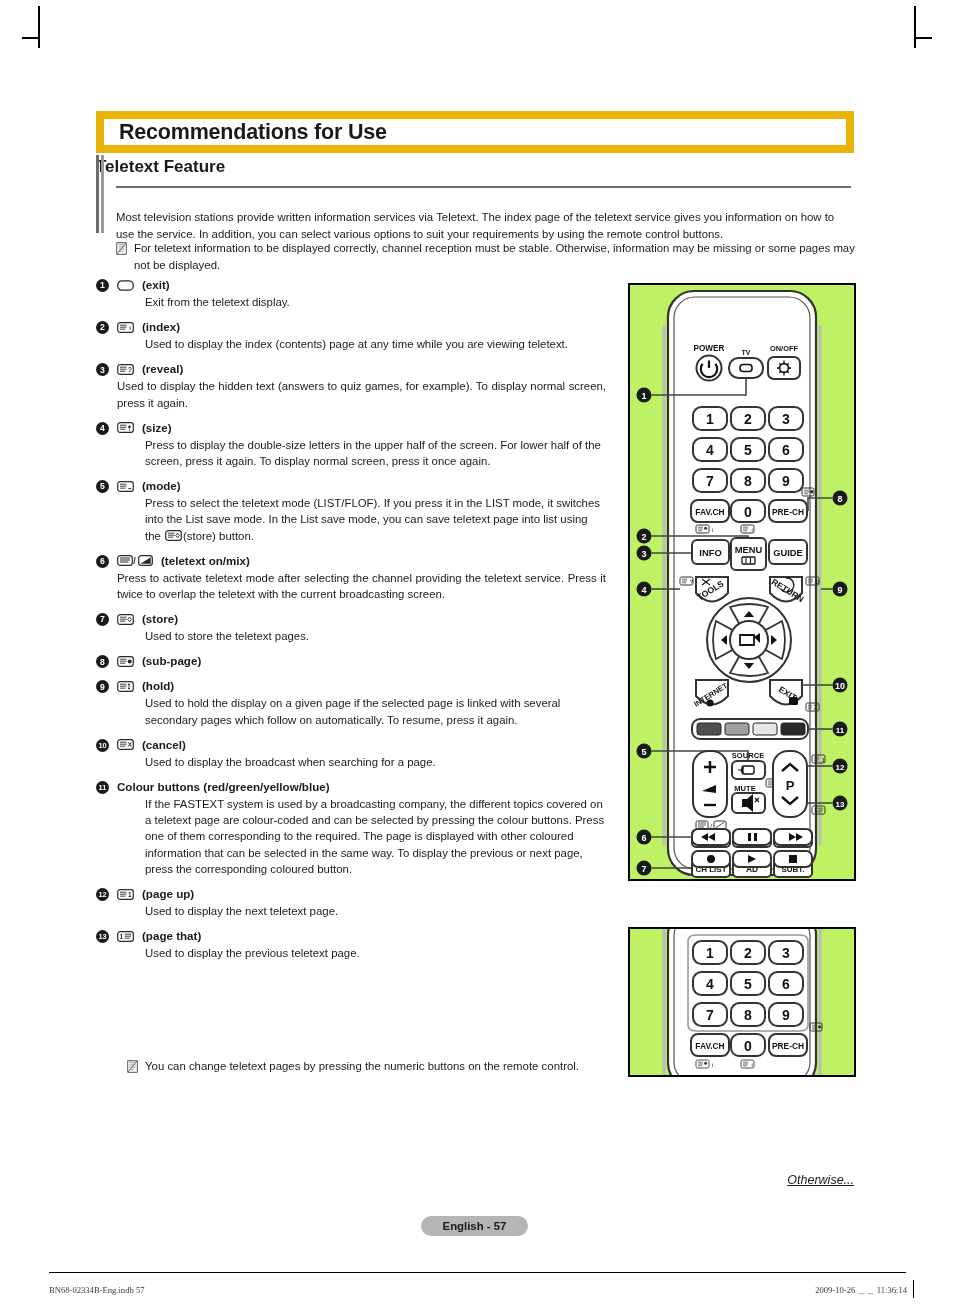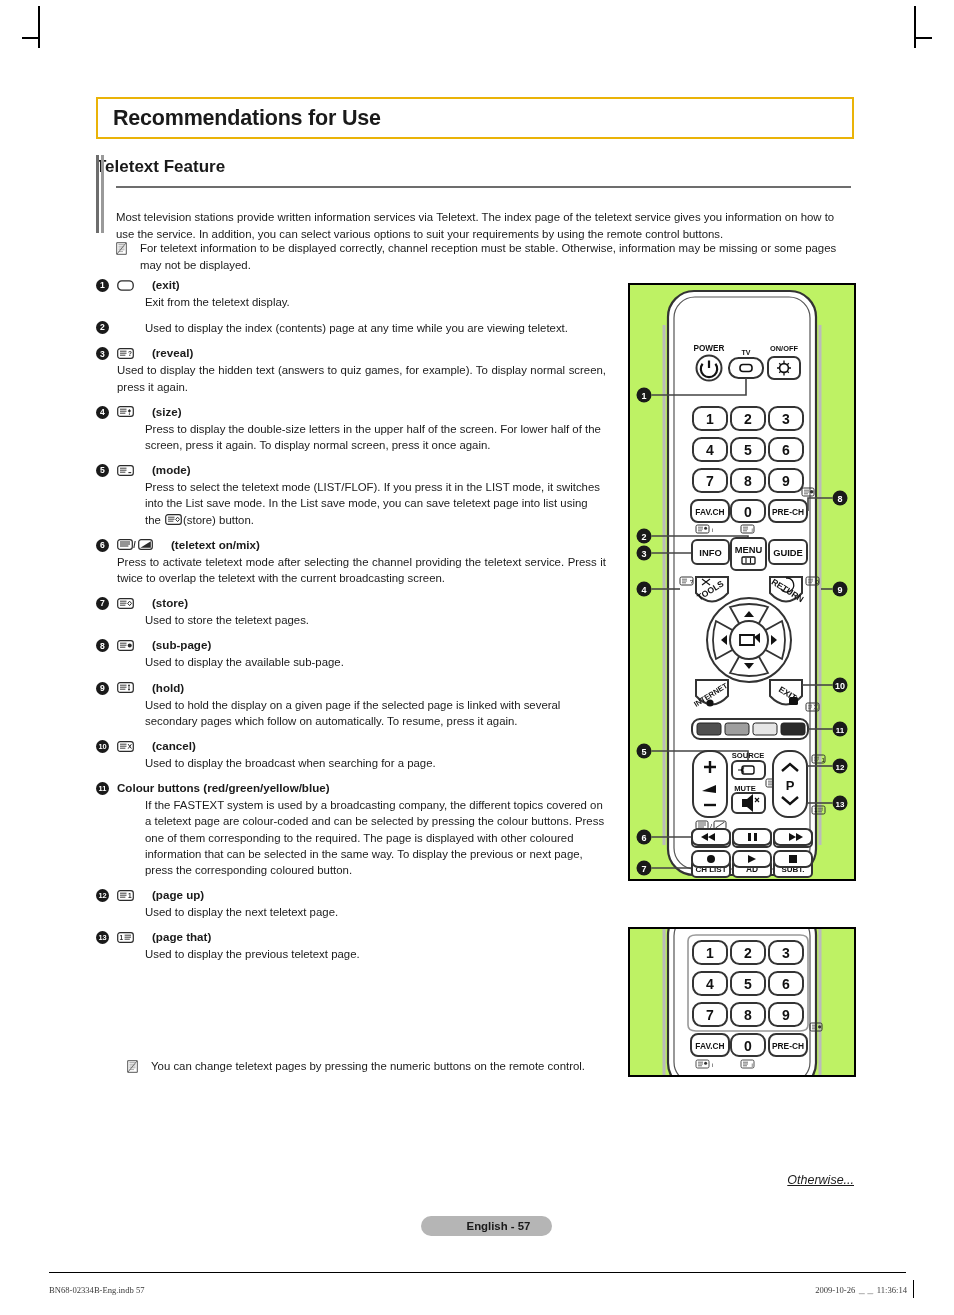--- a/index.html
+++ b/index.html
@@ -11,22 +11,22 @@
   
   .crop{position:absolute;background:#000;}
   .crop.v{width:2px;height:42px;}
   .crop.h{width:16px;height:2px;}
 
   
   .page{position:absolute;left:96px;top:0;width:762px;height:1315px;}
 
   
   .title-box{
-    position:absolute;left:0;top:97px;width:758px;height:42px;
-    border:2px solid #eab308;box-sizing:border-box;
+    position:absolute;left:0;top:111px;width:758px;height:42px;
+    border:8px solid #eab308;box-sizing:border-box;
     display:flex;align-items:center;
   }
   .title-box h1{
     margin:0;padding-left:15px;font-size:21.5px;font-weight:bold;
     letter-spacing:-0.2px;color:#1a1a1a;
   }
 
   
   .section{position:absolute;left:0;top:155px;width:758px;}
   .sec-bars{position:absolute;left:0;top:0;width:9px;height:78px;}
@@ -40,39 +40,39 @@
   .sec-rule{margin-left:20px;margin-top:7px;height:2px;background:#6d6d6d;width:735px;}
 
   
   .intro{
     position:absolute;left:20px;top:198px;width:738px;
     font-size:11.4px;line-height:16.5px;color:#1a1a1a;
   }
 
   
   .note{
-    position:absolute;display:flex;gap:13px;
+    position:absolute;display:flex;gap:7px;
     font-size:11.4px;line-height:16.5px;width:740px;
   }
   .note-ico{flex:0 0 auto;width:11px;height:13px;margin-top:2px;}
   .note-txt{flex:1 1 auto;}
 
   
   .items{position:absolute;left:0;top:277px;width:510px;}
   .item{display:flex;margin-bottom:9px;}
   .num{
     flex:0 0 auto;width:13px;height:13px;border-radius:50%;
     background:#1a1a1a;color:#fff;font-size:8.6px;font-weight:bold;
     display:flex;align-items:center;justify-content:center;
     margin-top:2px;line-height:1;
   }
   .num.wide{font-size:7.4px;}
   .item-body{flex:1 1 auto;padding-left:8px;}
   .item-head{
-    display:flex;align-items:center;gap:18px;
+    display:flex;align-items:center;gap:8px;
     font-size:11.6px;font-weight:bold;color:#1a1a1a;line-height:16px;
   }
   .item-desc{
     font-size:11.4px;line-height:16.2px;color:#1a1a1a;margin-top:1px;
     text-align:justify;
   }
   .item-desc.nj{text-align:left;padding-left:28px;}
   .inline-key{margin:0 1px;position:relative;top:1px;}
 
   
@@ -84,21 +84,21 @@
   
   .continued{
     position:absolute;left:0;top:1173px;width:758px;text-align:right;
     font-size:12.5px;font-style:italic;color:#1a1a1a;
   }
   .continued span{text-decoration:underline;}
   .pagepill{
     position:absolute;left:325px;top:1216px;width:107px;height:20px;
     background:#b5b5b5;border-radius:10px;
     display:flex;align-items:center;justify-content:center;
-    font-size:11.4px;font-weight:bold;color:#1a1a1a;padding-left:24px;
+    font-size:11.4px;font-weight:bold;color:#1a1a1a;
   }
   .colophon{
     position:absolute;top:1285px;font-family:"Liberation Serif", serif;
     font-size:8.6px;color:#3a3a3a;white-space:nowrap;
   }
   .colophon.left{left:49px;}
   .colophon.right{right:47px;}
   .col-rule{position:absolute;left:49px;top:1272px;width:857px;height:1px;background:#000;}
   .col-tick{position:absolute;right:40px;top:1280px;width:1px;height:18px;background:#000;}
 </style>
@@ -149,20 +149,30 @@
               </svg>
             </span>
             <span>(exit)</span>
           </div>
           <div class="item-desc nj">Exit from the teletext display.</div>
         </div>
       </div>
       <div class="item">
         <div class="num">2</div>
         <div class="item-body">
+          <div class="item-head">
+            <span style="display: inline-flex;">
+              <svg width="17" height="11" viewBox="0 0 17 11">
+                <rect x="0.7" y="0.7" width="15.6" height="9.6" rx="2.4" fill="none" stroke="#2b2b2b" stroke-width="1.2"></rect>
+                <path d="M3 3.2 H9.5 M3 5.2 H9.5 M3 7.2 H8.4" stroke="#2b2b2b" stroke-width="0.9" fill="none"></path>
+                <text x="12.2" y="7.8" font-family="Liberation Sans, sans-serif" font-size="6" fill="#2b2b2b">i</text>
+              </svg>
+            </span>
+            <span>(index)</span>
+          </div>
           <div class="item-desc nj">Used to display the index (contents) page at any time while you are viewing teletext.</div>
         </div>
       </div>
       <div class="item">
         <div class="num">3</div>
         <div class="item-body">
           <div class="item-head">
             <span style="display: inline-flex;">
               <svg width="17" height="11" viewBox="0 0 17 11">
                 <rect x="0.7" y="0.7" width="15.6" height="9.6" rx="2.4" fill="none" stroke="#2b2b2b" stroke-width="1.2"></rect>
@@ -252,21 +262,20 @@
           <div class="item-head">
             <span style="display: inline-flex;">
               <svg width="17" height="11" viewBox="0 0 17 11">
                 <rect x="0.7" y="0.7" width="15.6" height="9.6" rx="2.4" fill="none" stroke="#2b2b2b" stroke-width="1.2"></rect>
                 <path d="M3 3.2 H9.5 M3 5.2 H9.5 M3 7.2 H8.4" stroke="#2b2b2b" stroke-width="0.9" fill="none"></path>
                 <circle cx="12.7" cy="5.4" r="2" fill="#2b2b2b"></circle>
               </svg>
             </span>
             <span>(sub-page)</span>
           </div>
-          <div class="item-desc nj">Used to display the available sub-page.</div>
         </div>
       </div>
       <div class="item">
         <div class="num">9</div>
         <div class="item-body">
           <div class="item-head">
             <span style="display: inline-flex;">
               <svg width="17" height="11" viewBox="0 0 17 11">
                 <rect x="0.7" y="0.7" width="15.6" height="9.6" rx="2.4" fill="none" stroke="#2b2b2b" stroke-width="1.2"></rect>
                 <path d="M3 3.2 H9.5 M3 5.2 H9.5 M3 7.2 H8.4" stroke="#2b2b2b" stroke-width="0.9" fill="none"></path>

